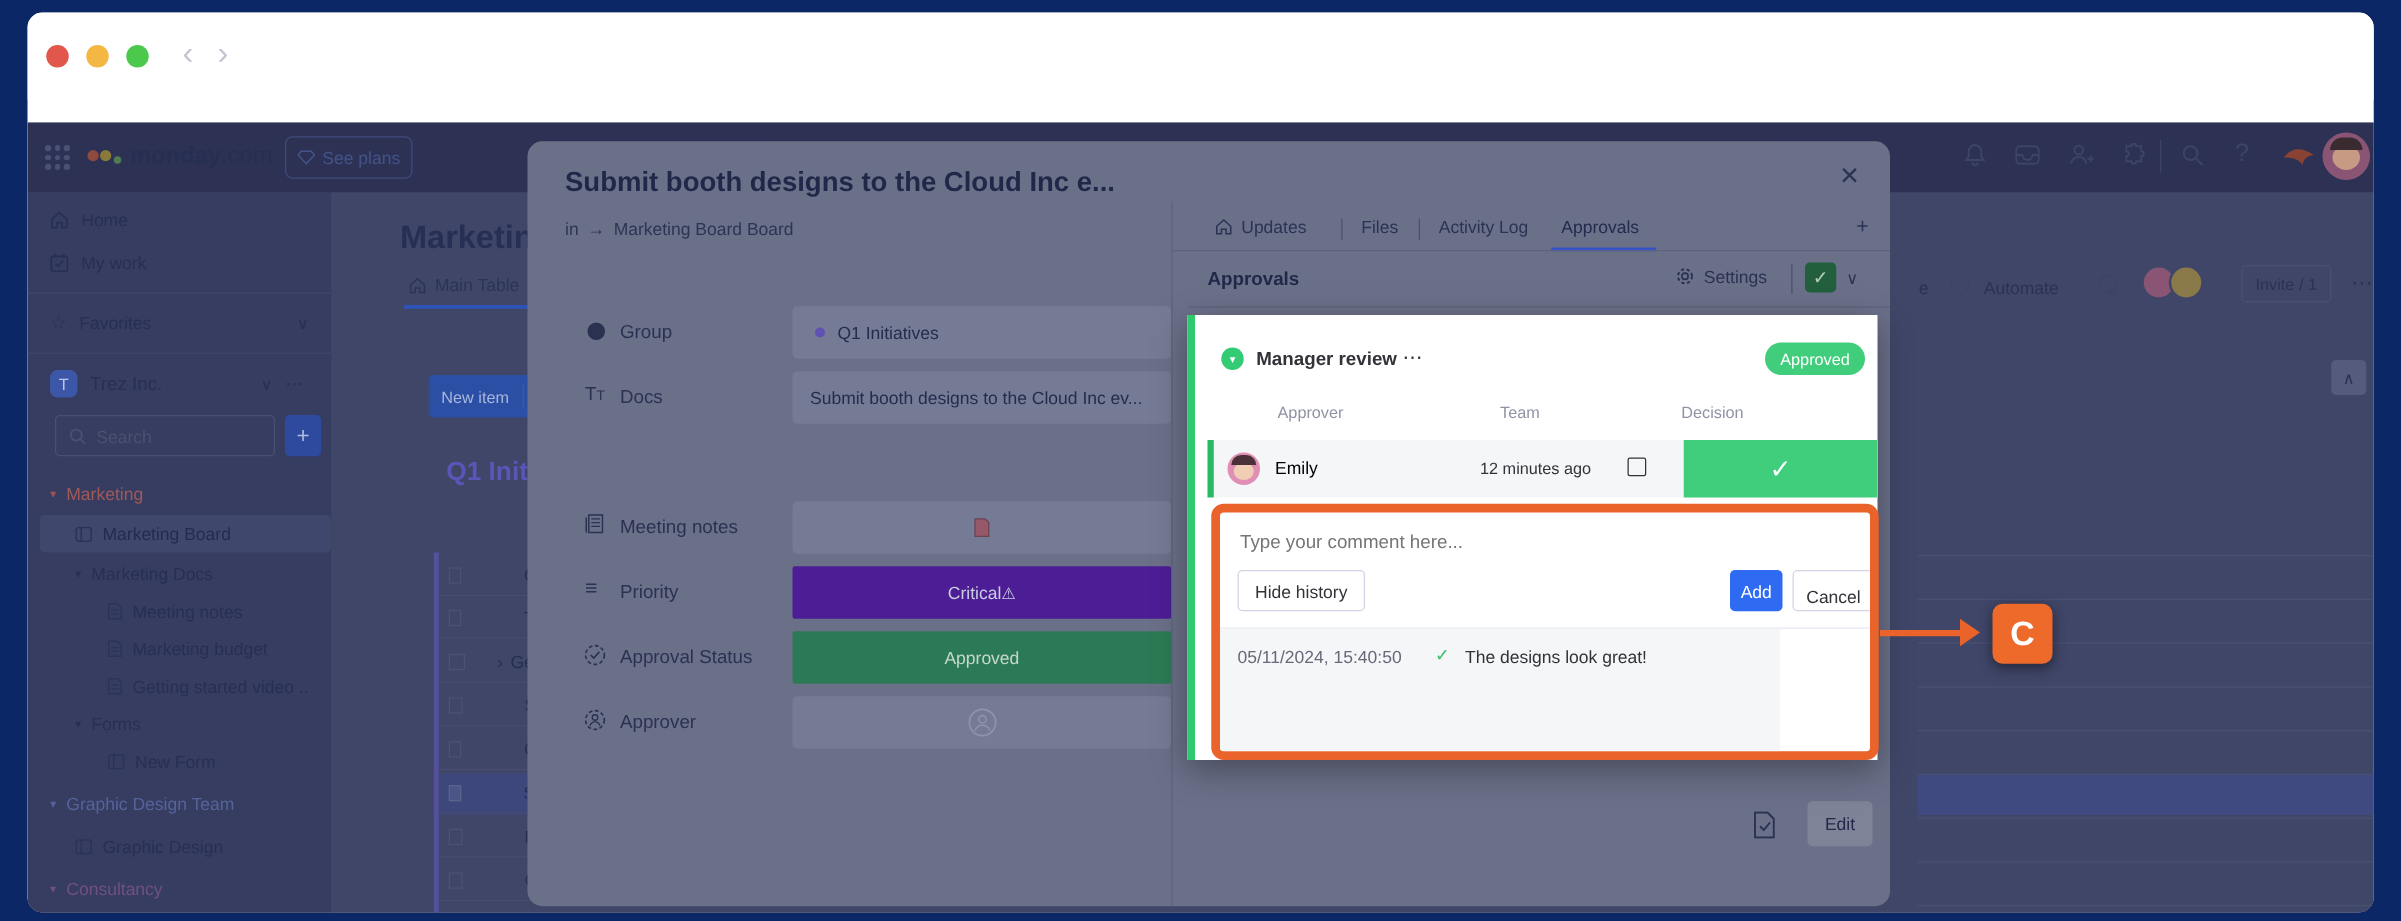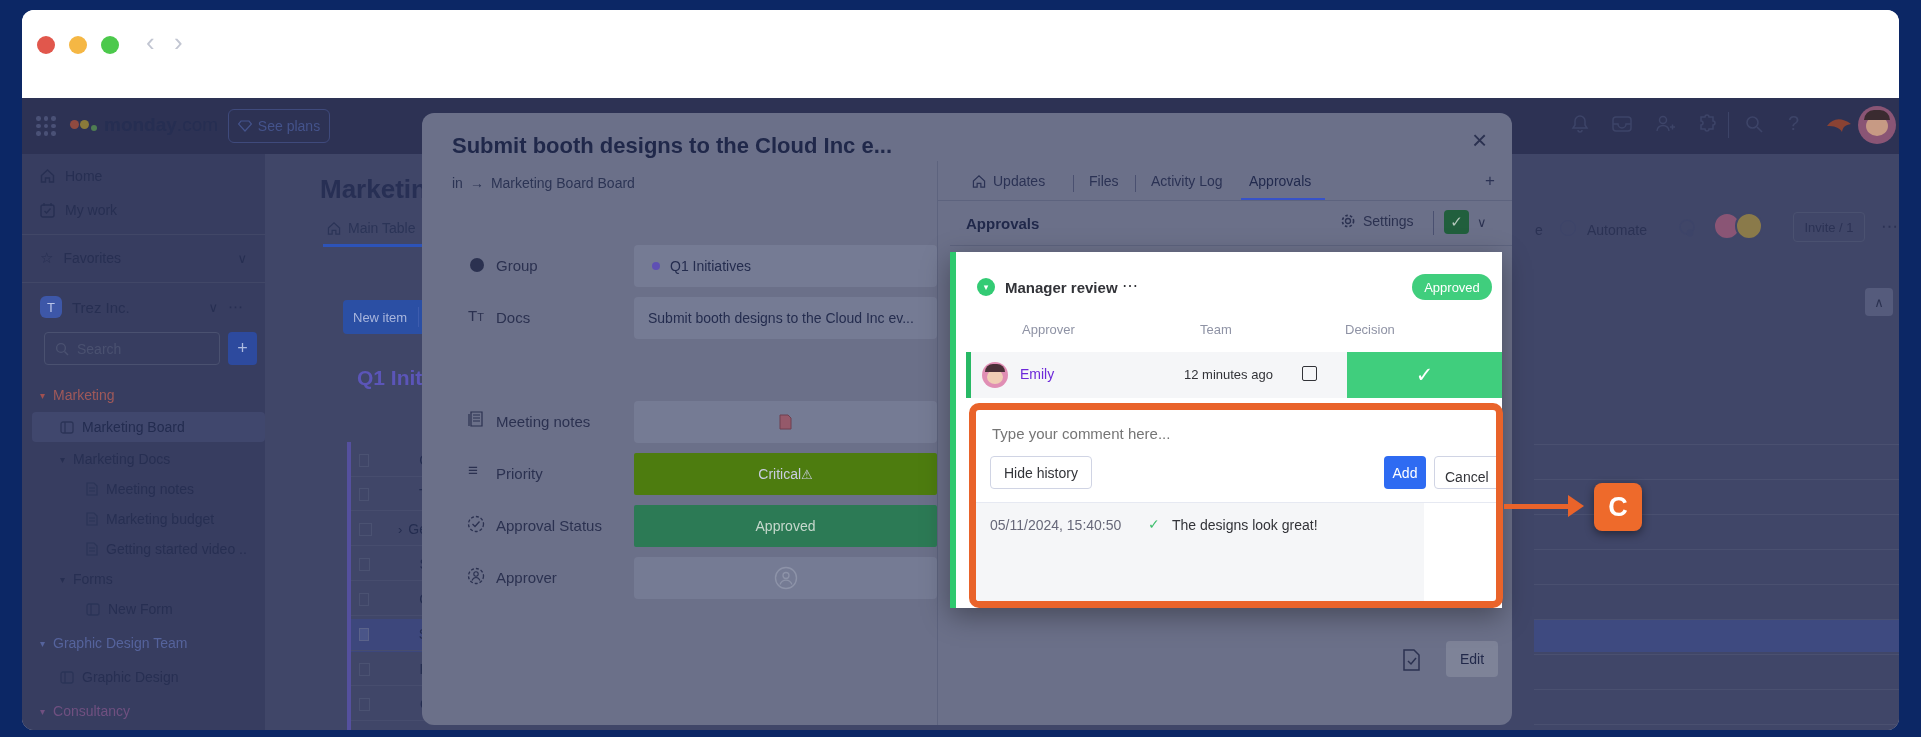--- a/index.html
+++ b/index.html
@@ -327,21 +327,21 @@
       <span class="a" style="left:44px;top:12px;font-size:15px;color:#2b3150;">Meeting notes</span>
       <div class="a" style="left:182px;top:0;width:303px;height:42px;background:#757b94;border-radius:4px;display:flex;align-items:center;justify-content:center;">
         <svg width="13" height="16" viewBox="0 0 13 16">
             <path d="M1 1h8l3 3v11H1z" fill="#95596a" stroke="#6e4150" stroke-width="1"></path>
           </svg>
       </div>
     </div>
     <div class="a" style="left:30px;top:340px;width:485px;height:42px;">
       <span class="a" style="left:16px;top:8px;font-size:17px;color:#2b3150;letter-spacing:-1px;">≡</span>
       <span class="a" style="left:44px;top:12px;font-size:15px;color:#2b3150;">Priority</span>
-      <div class="a" style="left:182px;top:0;width:303px;height:42px;background:#4d7c0f;border-radius:2px;display:flex;align-items:center;justify-content:center;gap:0;">
+      <div class="a" style="left:182px;top:0;width:303px;height:42px;background:#4c1d95;border-radius:2px;display:flex;align-items:center;justify-content:center;gap:0;">
         <span style="font-size:14px;color:#c9cde0;">Critical</span>
         <span style="font-size:13px;color:#c9cde0;">⚠</span>
       </div>
     </div>
     <div class="a" style="left:30px;top:392px;width:485px;height:42px;">
       <svg class="a" style="left:15px;top:10px;" width="18" height="18" viewBox="0 0 18 18">
           <circle cx="9" cy="9" r="7.5" fill="none" stroke="#2b3150" stroke-width="1.3" stroke-dasharray="3 2"></circle>
           <path d="M5.5 9l2.5 2.5 4.5-5" fill="none" stroke="#2b3150" stroke-width="1.3"></path>
         </svg>
       <span class="a" style="left:44px;top:12px;font-size:15px;color:#2b3150;">Approval Status</span>
@@ -415,21 +415,21 @@
     <div class="a" style="left:72px;top:70px;font-size:13px;color:#8f93a5;">Approver</div>
     <div class="a" style="left:250px;top:70px;font-size:13px;color:#8f93a5;">Team</div>
     <div class="a" style="left:395px;top:70px;font-size:13px;color:#8f93a5;">Decision</div>
 
     <div class="a" style="left:16px;top:100px;width:536px;height:46px;background:#f5f6f8;">
       <span class="a" style="left:0;top:0;width:5px;height:46px;background:#28b965;"></span>
       <span class="a dot" style="left:16px;top:10px;width:26px;height:26px;background:#e08eb4;overflow:hidden;">
         <i style="position:absolute;left:5px;top:8px;width:16px;height:14px;background:#f0cdb4;border-radius:50%;"></i>
         <i style="position:absolute;left:3px;top:2px;width:20px;height:8px;background:#4a3038;border-radius:10px 10px 0 0;"></i>
       </span>
-      <span class="a" style="left:54px;top:14px;font-size:14px;color:#6d28d9;">Emily</span>
+      <span class="a" style="left:54px;top:14px;font-size:14px;color:#000000;">Emily</span>
       <span class="a" style="left:218px;top:15px;font-size:13px;color:#323338;">12 minutes ago</span>
       <span class="a" style="left:336px;top:14px;width:15px;height:15px;border:1.6px solid #323338;border-radius:2px;"></span>
       <span class="a" style="left:381px;top:0;width:155px;height:46px;background:#40ce7d;color:#ffffff;font-size:21px;display:flex;align-items:center;justify-content:center;">✓</span>
     </div>
 
     <div class="a" style="left:19px;top:151px;width:534px;height:205px;border:7px solid #e9632a;border-radius:10px;background:#ffffff;overflow:hidden;">
       <input style="position: absolute; left: 14px; top: 8px; width: 480px; height: 30px; border: none; outline: none; font-size: 15px; color: rgb(50, 51, 56); background: transparent; font-family: &quot;Liberation Sans&quot;, sans-serif;" placeholder="Type your comment here...">
       <button style="position:absolute;left:14px;top:46px;height:33px;padding:0 13px;background:#ffffff;border:1px solid #d0d4e4;border-radius:4px;font-size:14px;color:#323338;font-family:'Liberation Sans',sans-serif;">Hide history</button>
       <button style="position:absolute;left:408px;top:46px;width:42px;height:33px;background:#2e6bf2;border:none;border-radius:4px;font-size:14px;color:#ffffff;font-family:'Liberation Sans',sans-serif;">Add</button>
       <button style="position:absolute;left:458px;top:46px;height:33px;padding:12px 10px;background:#ffffff;border:1px solid #d0d4e4;border-radius:4px;font-size:14px;color:#323338;font-family:'Liberation Sans',sans-serif;">Cancel</button>

